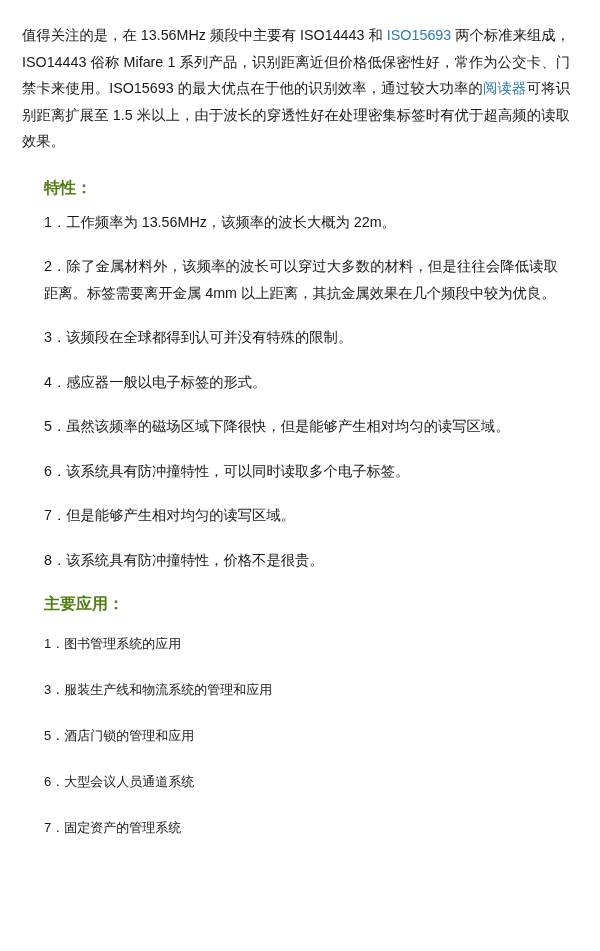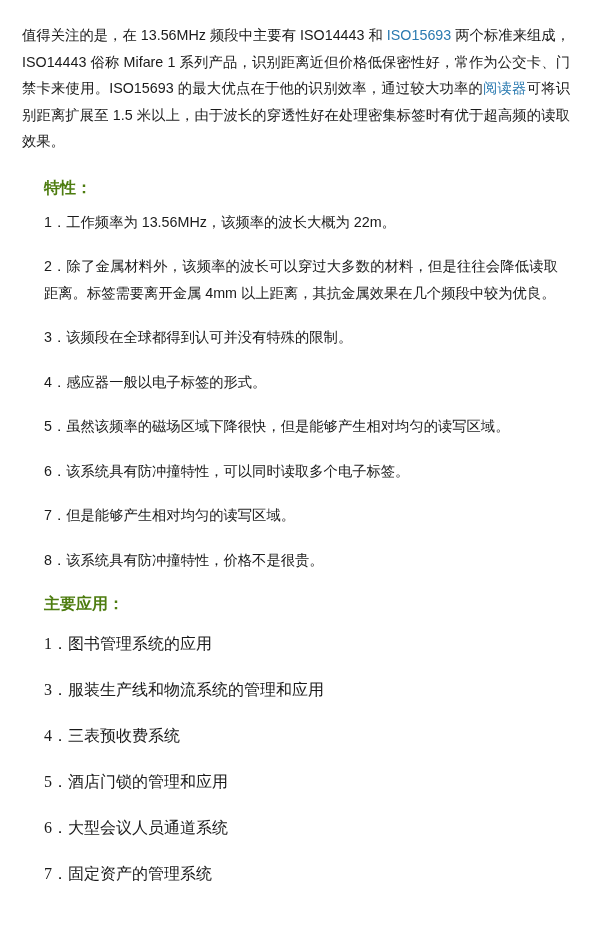--- a/index.html
+++ b/index.html
@@ -56,26 +56,25 @@
   }
   .spec-item .num {
     white-space: nowrap;
   }
   .app-list {
     margin: 0;
     padding: 0;
     list-style: none;
   }
   .app-item {
-    font-size: 16px;
+    font-size: 13px;
     line-height: 26px;
     margin: 0 0 20px 0;
     padding-left: 22px;
     color: #1a1a1a;
-    font-family: Liberation Serif, serif;
   }
   .app-item .num {
     white-space: nowrap;
   }
   .heading-apps {
     margin-top: 2px;
     margin-bottom: 14px;
   }
 </style>
 </head>
@@ -96,20 +95,19 @@
     <li class="spec-item"><span class="num">6．</span><span>该系统具有防冲撞特性，可以同时读取多个电子标签。</span></li>
     <li class="spec-item"><span class="num">7．</span><span>但是能够产生相对均匀的读写区域。</span></li>
     <li class="spec-item"><span class="num">8．</span><span>该系统具有防冲撞特性，价格不是很贵。</span></li>
   </ul>
 
   <h3 class="section-heading heading-apps">主要应用：</h3>
 
   <ul class="app-list">
     <li class="app-item"><span class="num">1．</span><span>图书管理系统的应用</span></li>
     <li class="app-item"><span class="num">3．</span><span>服装生产线和物流系统的管理和应用</span></li>
-    <li class="app-item"><span class="num">4．</span><span>三表预收费系统</span></li>
     <li class="app-item"><span class="num">5．</span><span>酒店门锁的管理和应用</span></li>
     <li class="app-item"><span class="num">6．</span><span>大型会议人员通道系统</span></li>
     <li class="app-item"><span class="num">7．</span><span>固定资产的管理系统</span></li>
 
   </ul>
 
 </div>
 
 </body></html>

